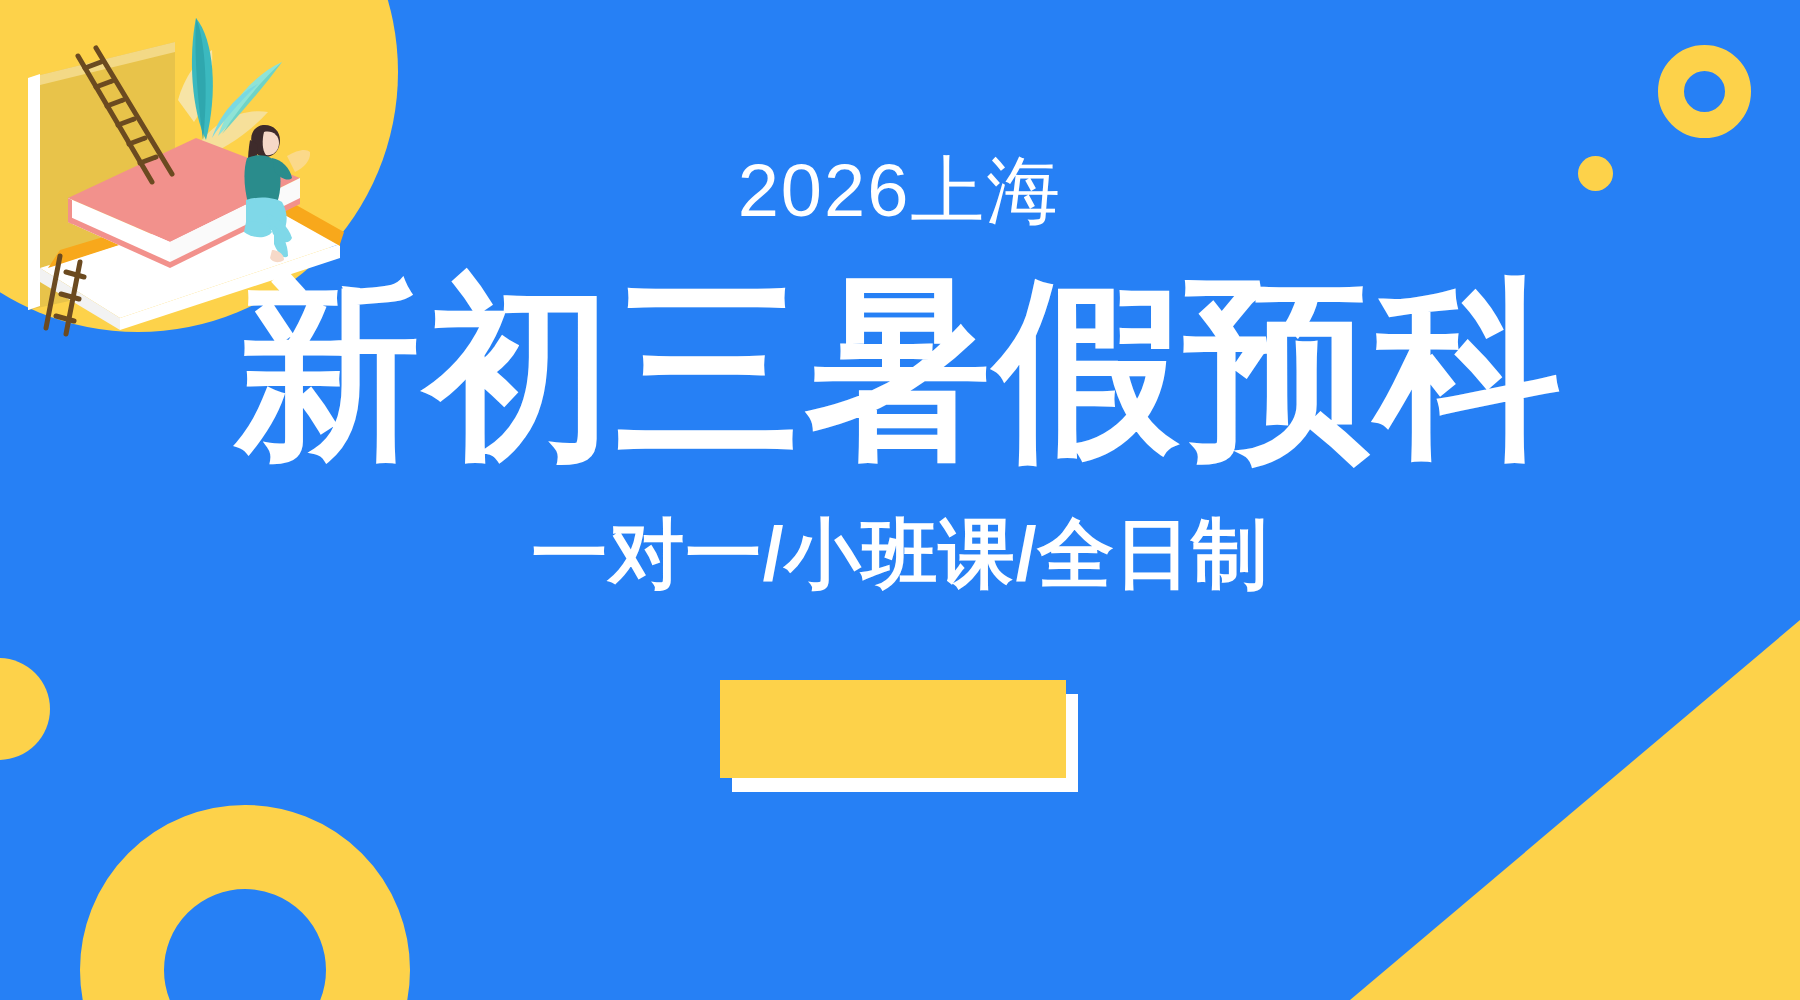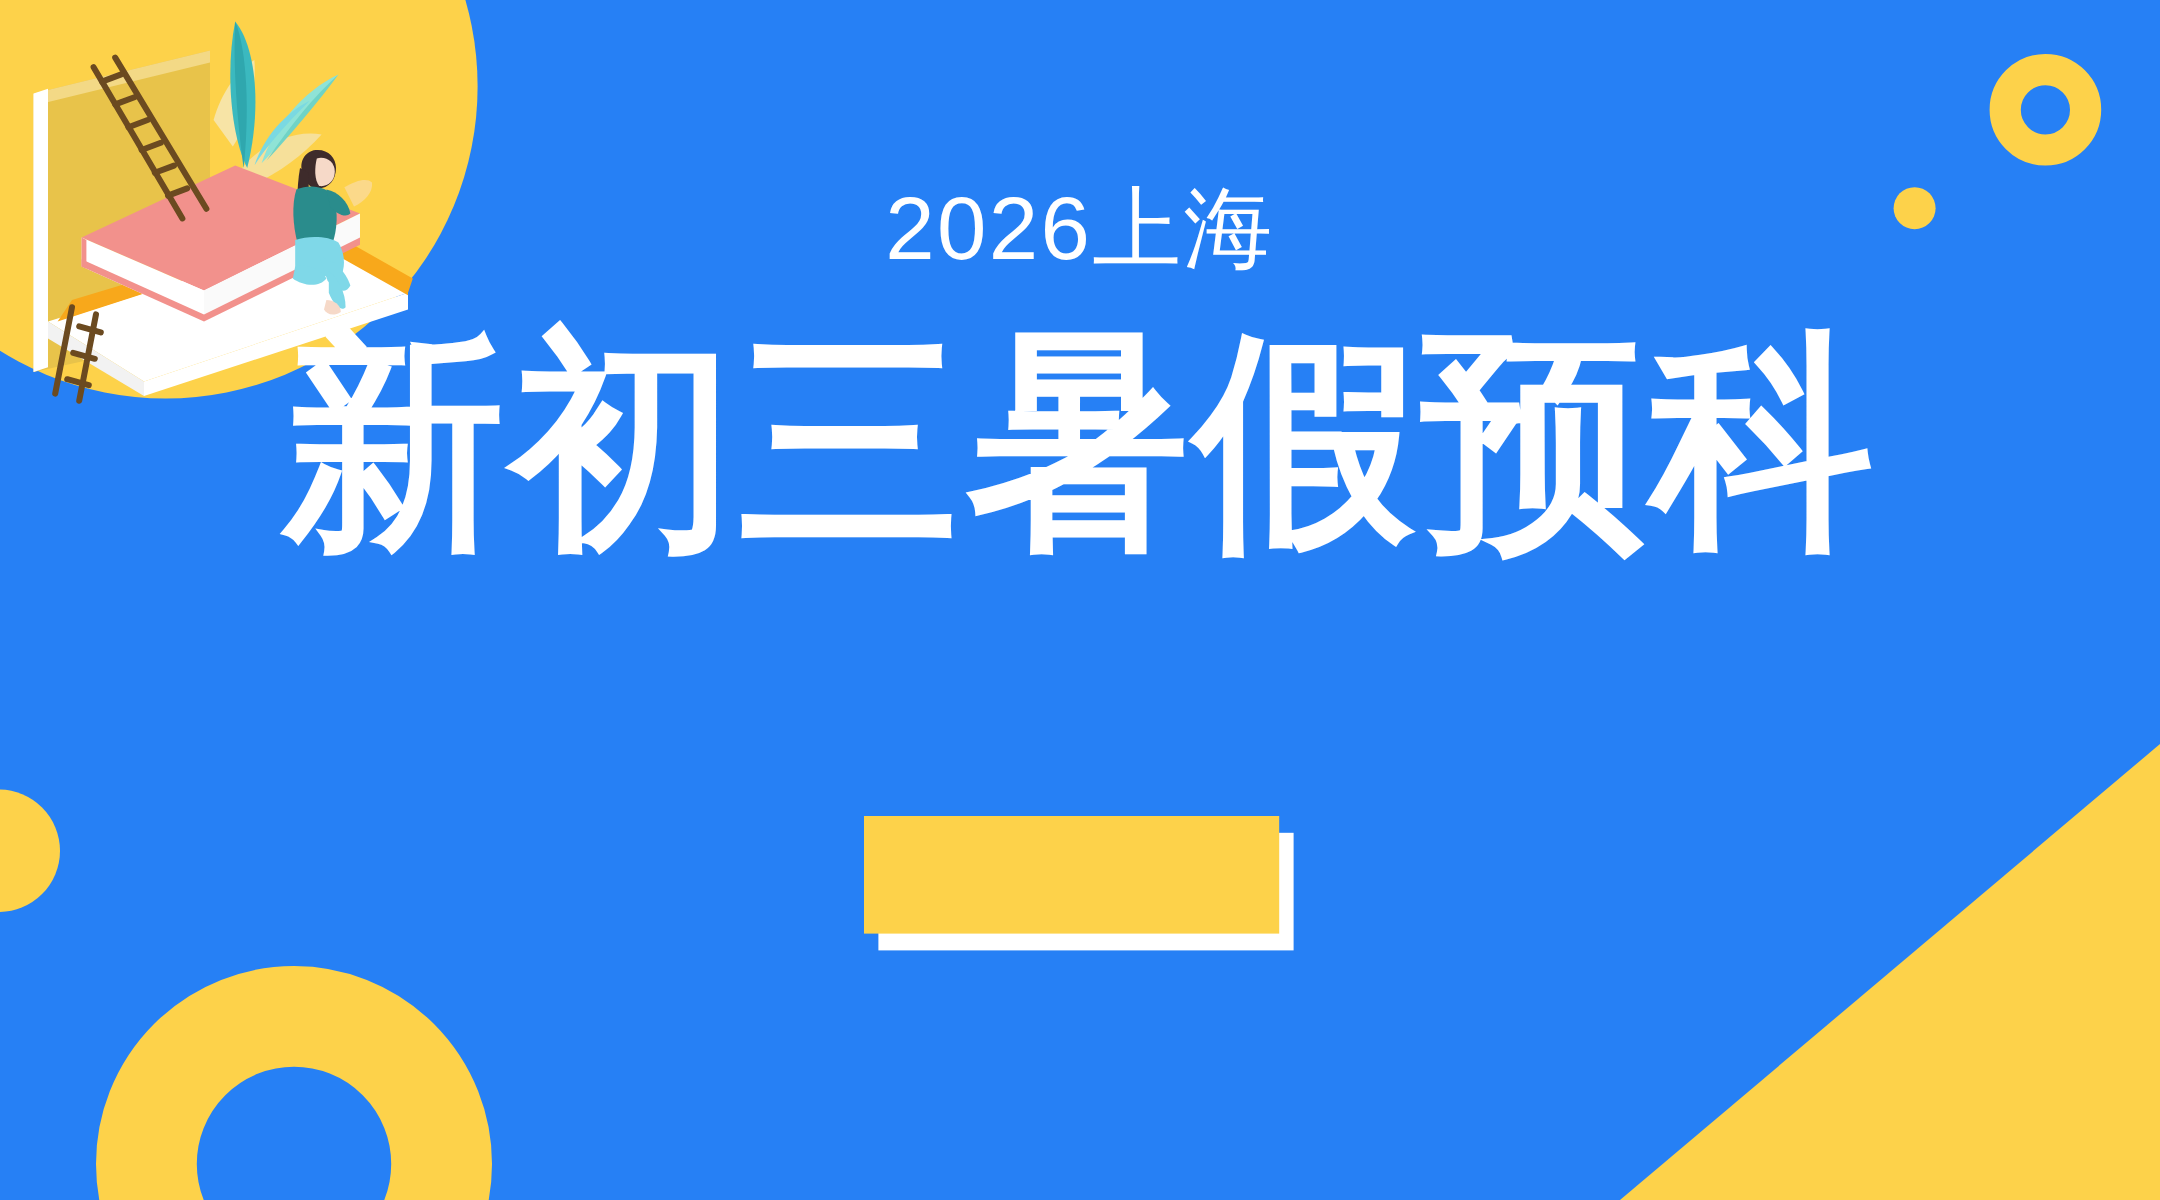--- a/index.html
+++ b/index.html
@@ -262,20 +262,21 @@
         <path d="M246 222 C256 220 268 224 272 232 C266 240 252 238 244 232 Z" fill="#7FD8E8"></path>
       </g>
     </svg>
   </div>
 
   <div id="text-block">
     <div id="eyebrow">2026上海</div>
 
     <div id="headline">新初三暑假预科</div>
 
+    <div id="tagline">一对一/小班课/全日制</div>
   </div>
 
   <div id="badge-wrap">
     <div id="badge-shadow"></div>
     <div id="badge-box"></div>
   </div>
 
 </div>
 
 </body></html>

